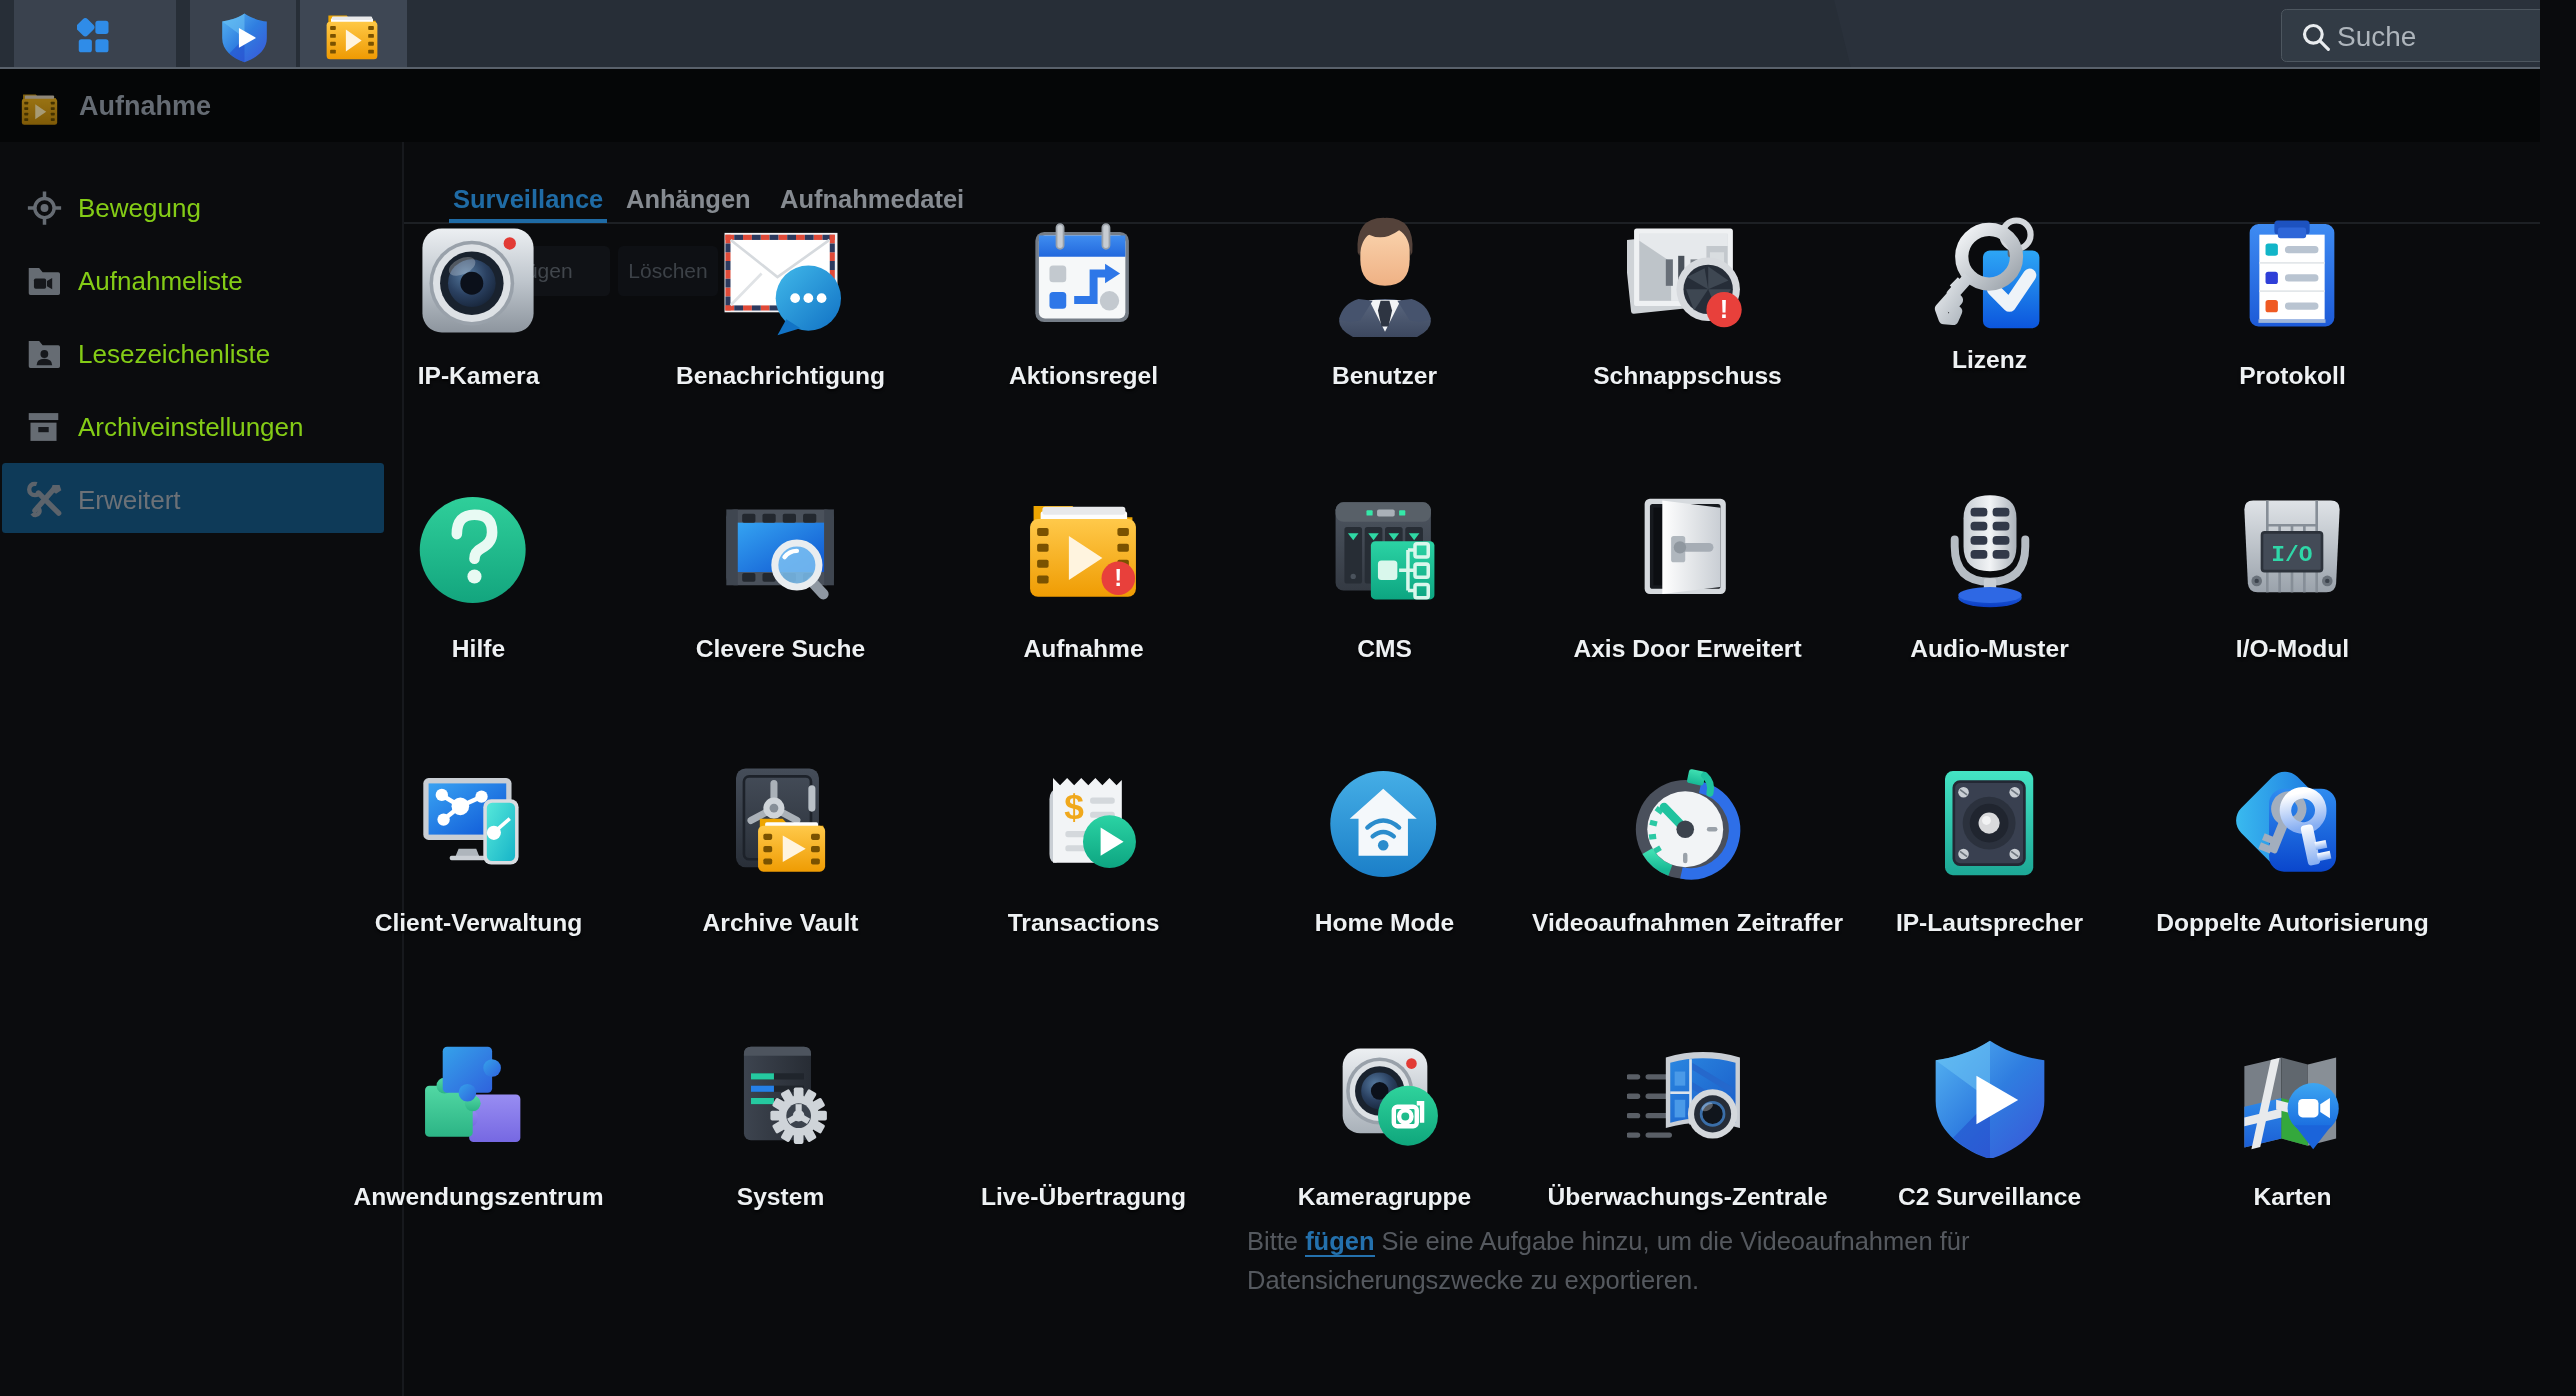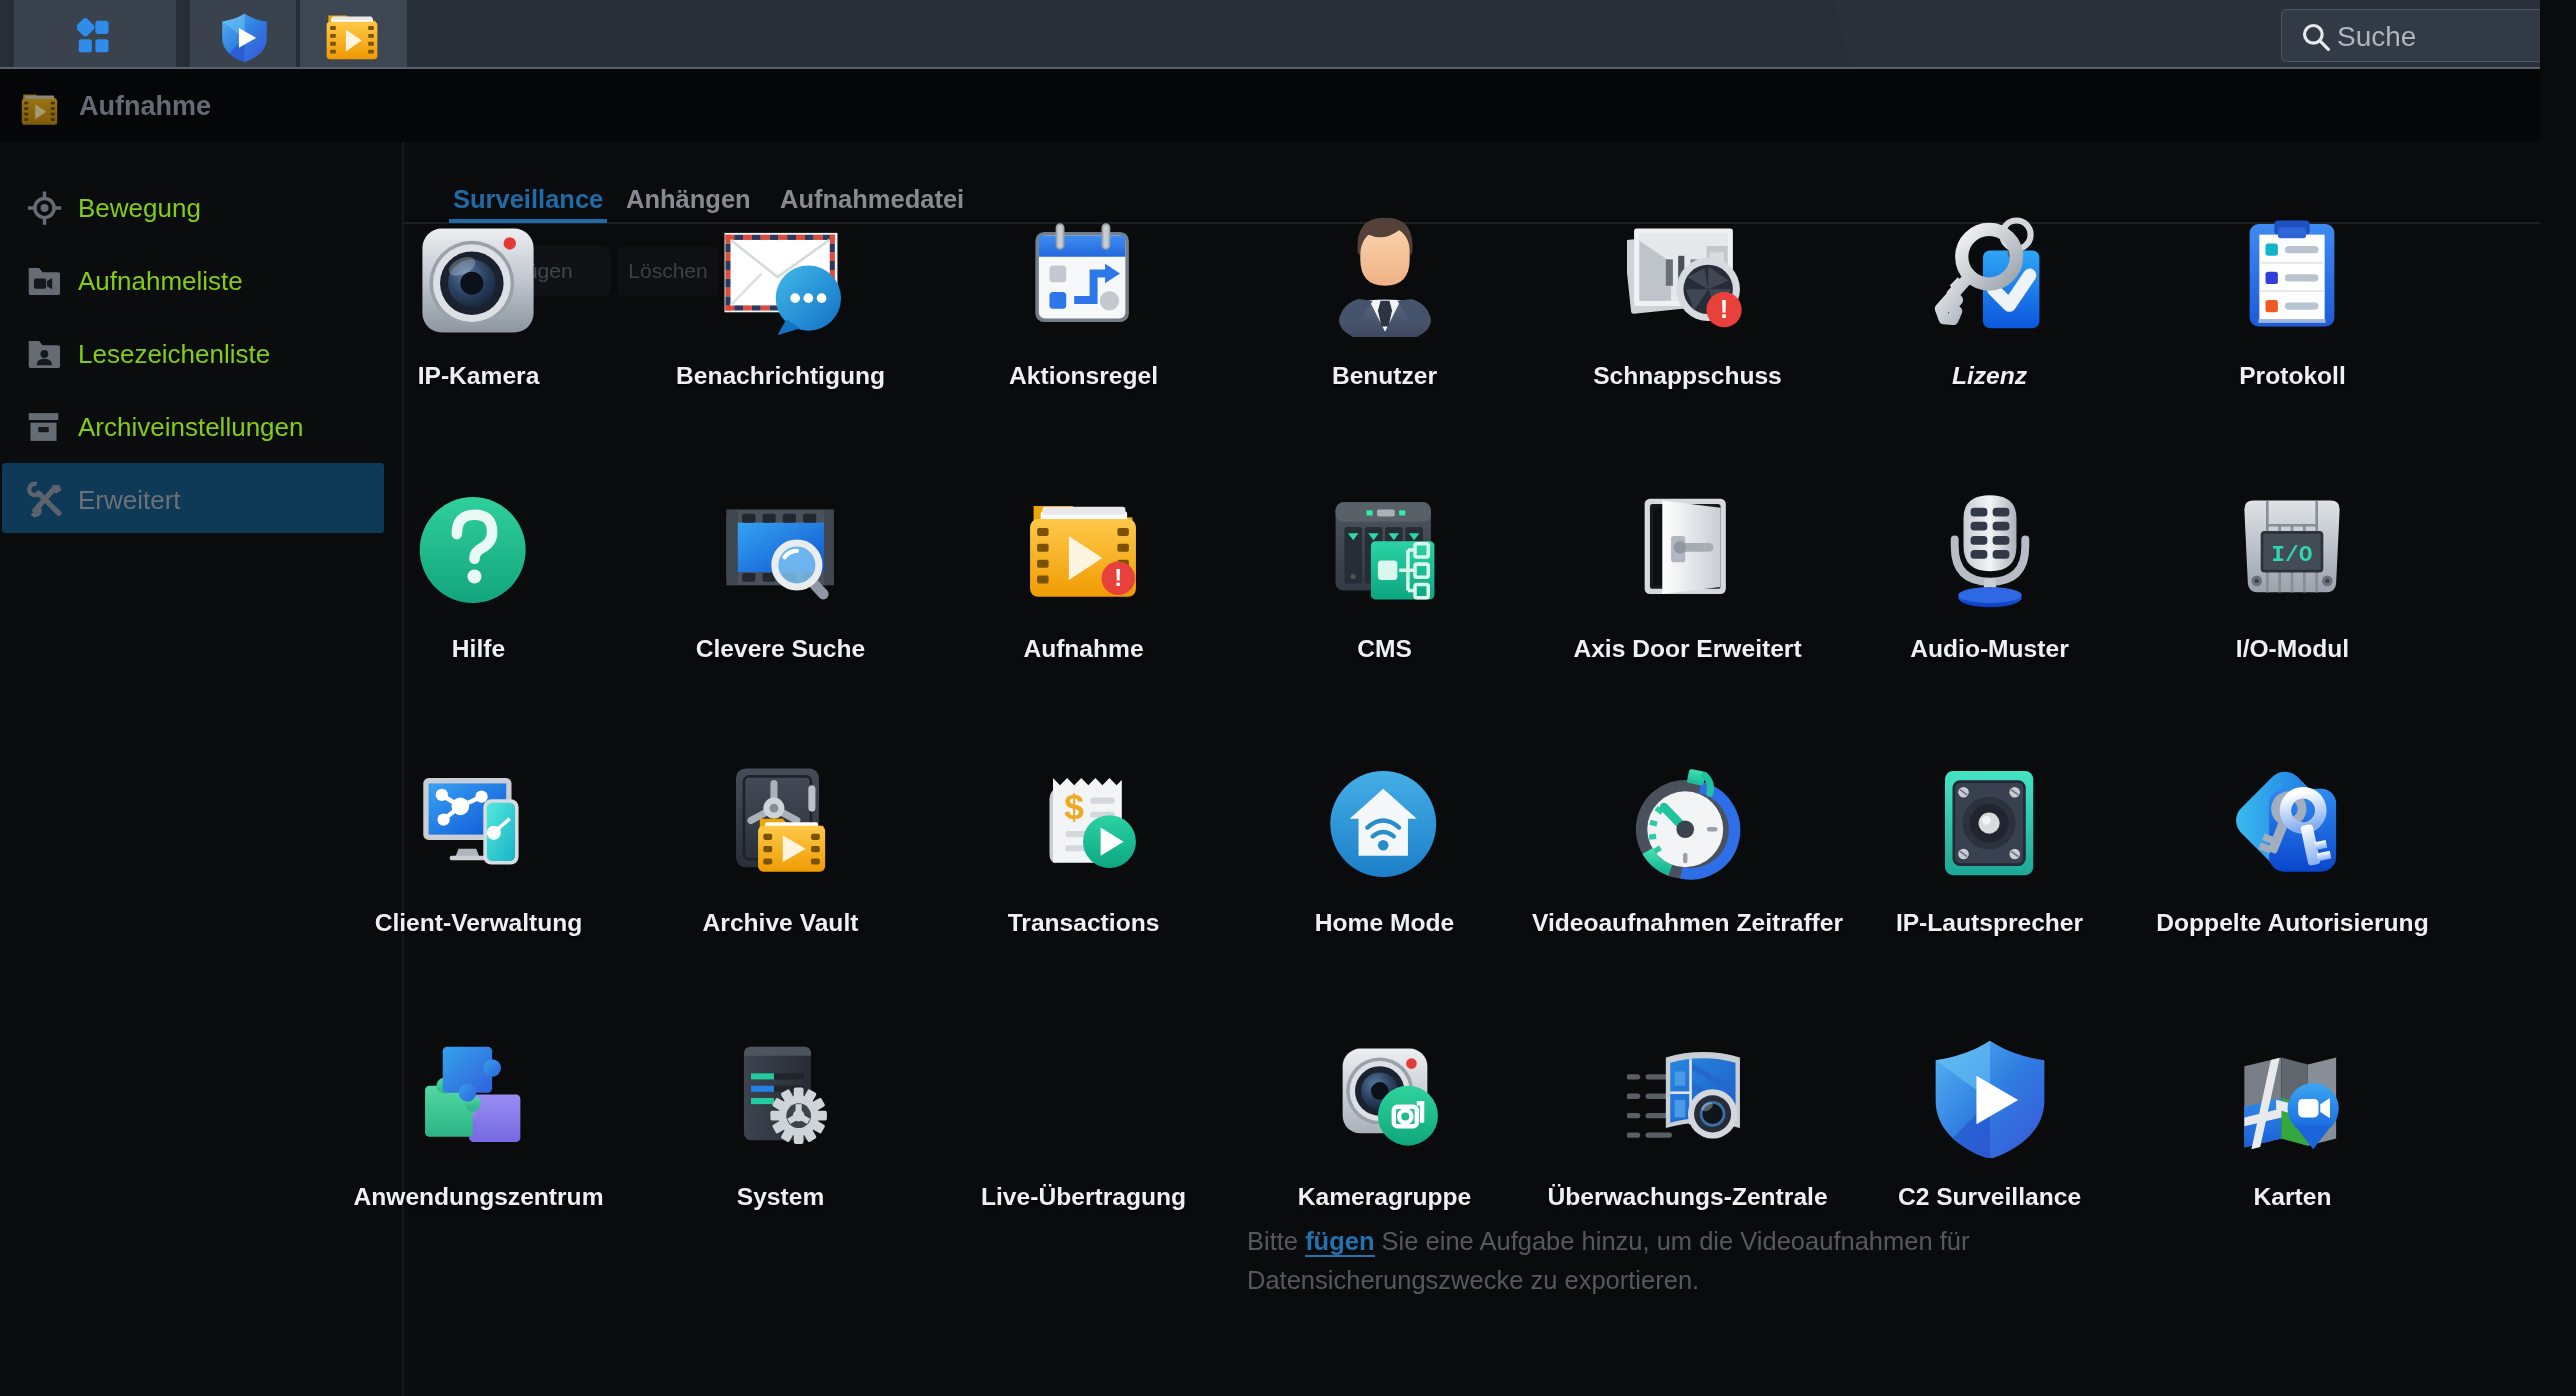--- a/index.html
+++ b/index.html
@@ -323,21 +323,21 @@
             <stop offset="1" stop-color="#aab2ba"></stop>
           </linearGradient>
         </defs>
 <rect x="60" y="38" width="64" height="88" rx="8" fill="url(#lz-b)"></rect>
 <path d="M72 82 L90 100 L113 66" fill="none" stroke="#eef3f8" stroke-width="15" stroke-linecap="round" stroke-linejoin="round"></path>
 <rect x="88" y="24" width="13" height="22" rx="4" fill="#5f656d"></rect>
 <circle cx="98" cy="20" r="16" fill="none" stroke="#d3d7db" stroke-width="7"></circle>
 <circle cx="67" cy="45" r="31" fill="none" stroke="url(#lz-k)" stroke-width="15"></circle>
 <path d="M44 68 L12 104 l4 11 10 1 4 -9 -6 -5 7 -8 -6 -6 8 -9 -6 -6" fill="none" stroke="url(#lz-k2)" stroke-width="13" stroke-linejoin="round"></path>
 </svg></div>
-  <div class="lbl" style="left:1796px;top:362px;font-style:italic;">Lizenz</div>
+  <div class="lbl" style="left:1796px;top:346px;">Lizenz</div>
   <div class="ico" style="left:2232px;top:217px;"><svg width="120" height="120" viewBox="0 0 136 136">
 <defs>
           <linearGradient id="pk-b" x1="0" y1="0" x2="0" y2="1">
             <stop offset="0" stop-color="#3e8bf2"></stop>
             <stop offset="1" stop-color="#1d5bd8"></stop>
           </linearGradient>
         </defs>
 <rect x="20" y="8" width="96" height="116" rx="10" fill="url(#pk-b)"></rect>
 <rect x="48" y="4" width="40" height="16" rx="4" fill="#1d52c0"></rect>
 <rect x="30" y="116" width="76" height="4" fill="#9fb6d8"></rect>

